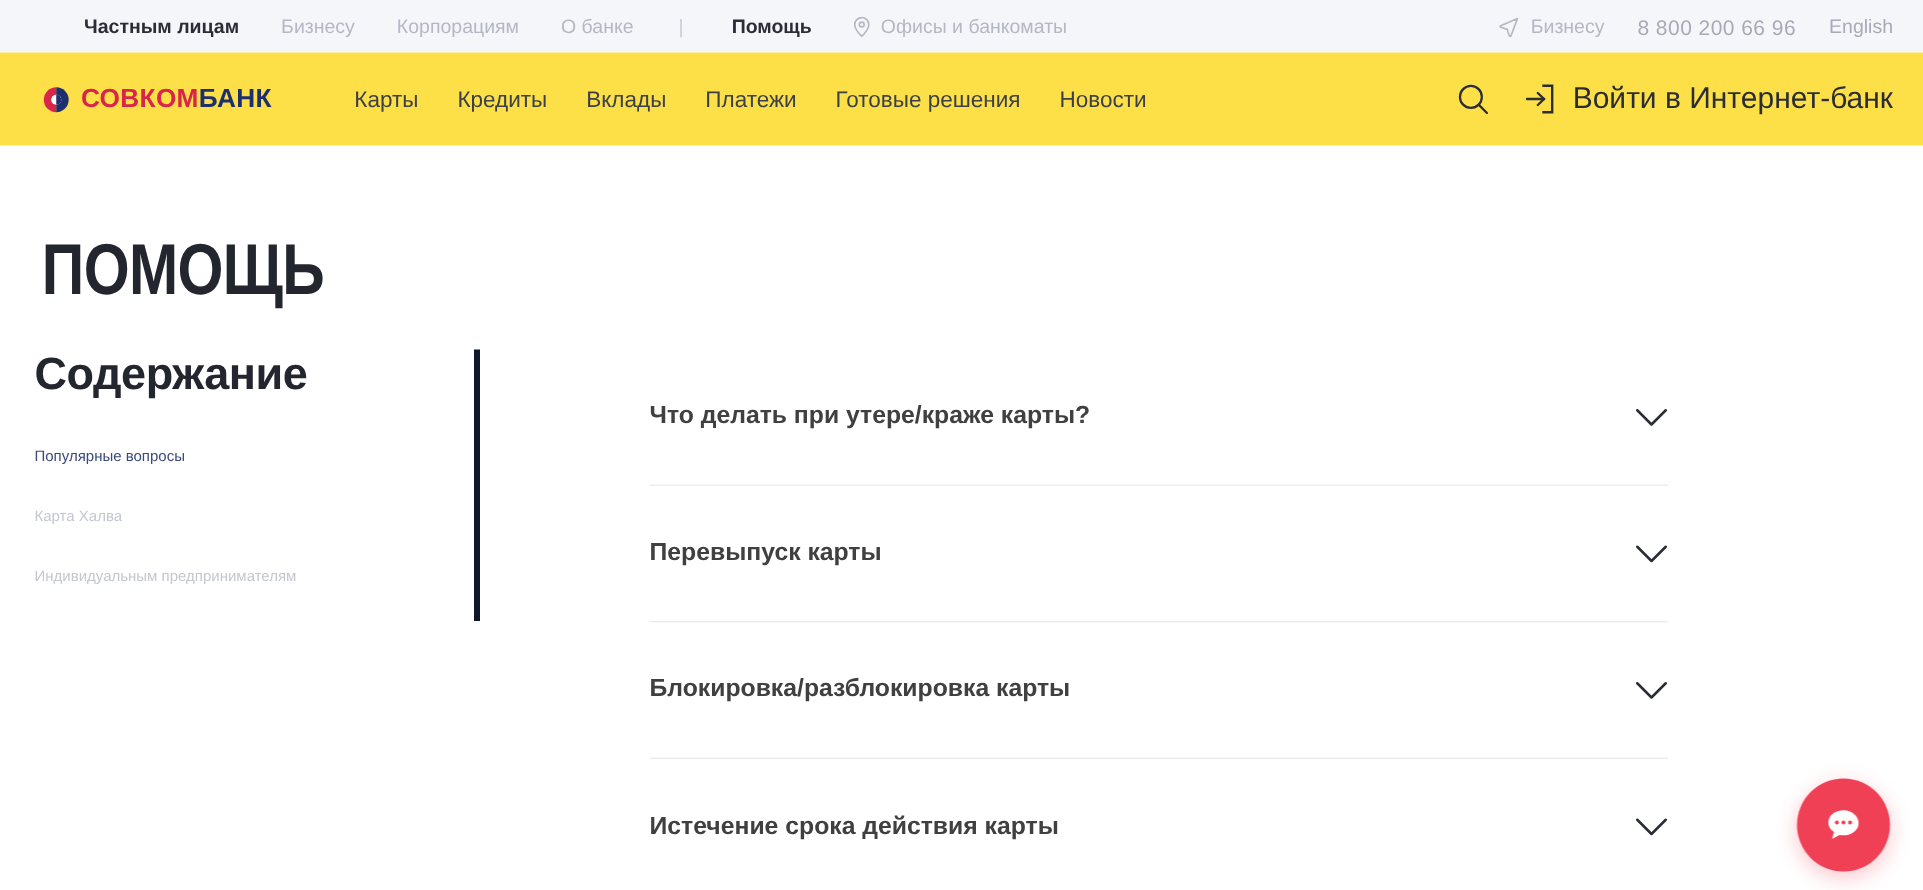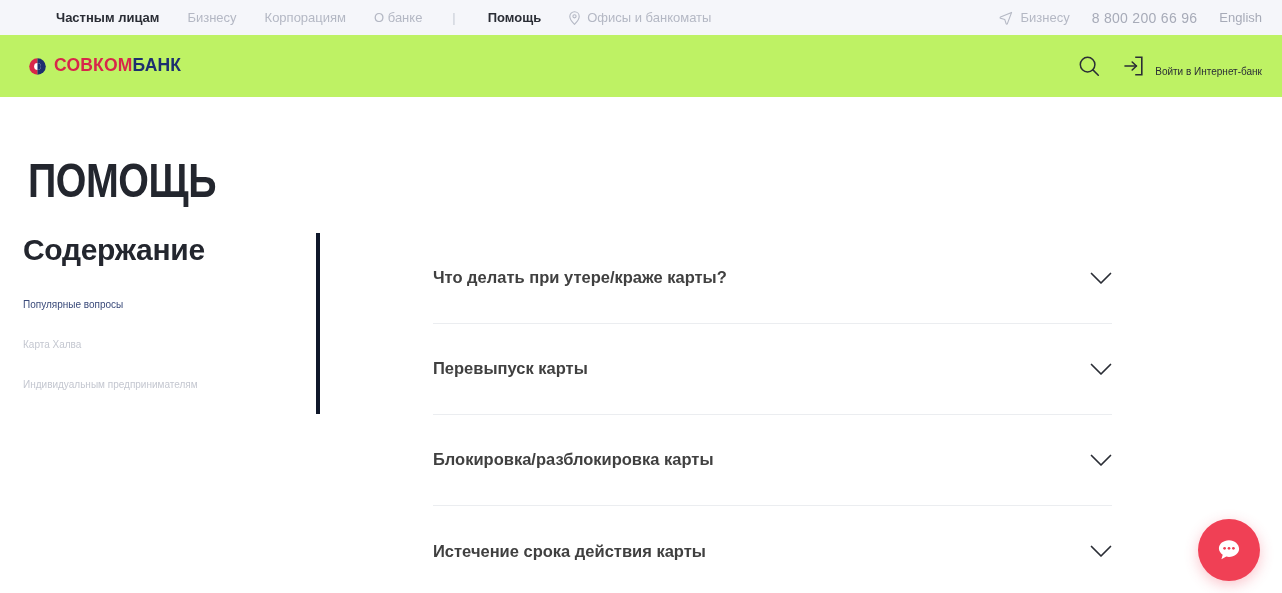--- a/index.html
+++ b/index.html
@@ -70,21 +70,21 @@
     white-space: nowrap;
     cursor: pointer;
   }
 
   
   .header {
     height: 62px;
     display: flex;
     align-items: center;
     padding: 0 20px 0 28px;
-    background: #bef264;
+    background: #fde047;
   }
   .logo {
     display: flex;
     align-items: center;
     gap: 7px;
     text-decoration: none;
     cursor: pointer;
     margin-right: 42px;
   }
   .logo-mark { flex: 0 0 auto; display: block; }
@@ -117,26 +117,26 @@
     gap: 0;
   }
   .icon-btn {
     width: 34px; height: 34px;
     display: flex; align-items: center; justify-content: center;
     background: none; border: none; padding: 0;
     cursor: pointer;
   }
   .login-link {
     display: flex;
-    align-items: flex-end;
+    align-items: center;
     gap: 11px;
     margin-left: 16px;
     text-decoration: none;
     color: #2a2d35;
-    font-size: 10px;
+    font-size: 20px;
     white-space: nowrap;
     cursor: pointer;
   }
 
   
   .page {
     display: flex;
     padding-top: 62px;
     height: calc(593px - 35px - 62px);
   }
@@ -247,20 +247,28 @@
       <path d="M9.5 1.2a8.3 8.3 0 0 0 0 16.6z" fill="#d8264a"></path>
       <path d="M9.5 1.2a8.3 8.3 0 0 1 0 16.6z" fill="#1d2f6f"></path>
       <circle cx="9.5" cy="9.5" r="3.4" fill="#ffffff"></circle>
       <path d="M9.5 6.1a3.4 3.4 0 0 1 0 6.8z" fill="#1d2f6f"></path>
     </svg>
     <span class="logo-text">
       <span class="part-red">СОВКОМ</span><span class="part-blue">БАНК</span>
     </span>
   </a>
 
+  <nav class="mainnav">
+    <a class="nav-link">Карты</a>
+    <a class="nav-link">Кредиты</a>
+    <a class="nav-link">Вклады</a>
+    <a class="nav-link">Платежи</a>
+    <a class="nav-link">Готовые решения</a>
+    <a class="nav-link">Новости</a>
+  </nav>
 
   <div class="header-right">
     <button class="icon-btn">
       <svg width="22" height="22" viewBox="0 0 22 22">
         <circle cx="9.6" cy="9.6" r="7.3" fill="none" stroke="#2a2d35" stroke-width="1.5"></circle>
         <line x1="14.9" y1="14.9" x2="20.3" y2="20.3" stroke="#2a2d35" stroke-width="1.5" stroke-linecap="round"></line>
       </svg>
     </button>
     <a class="login-link">
       <svg width="22" height="22" viewBox="0 0 22 22">

